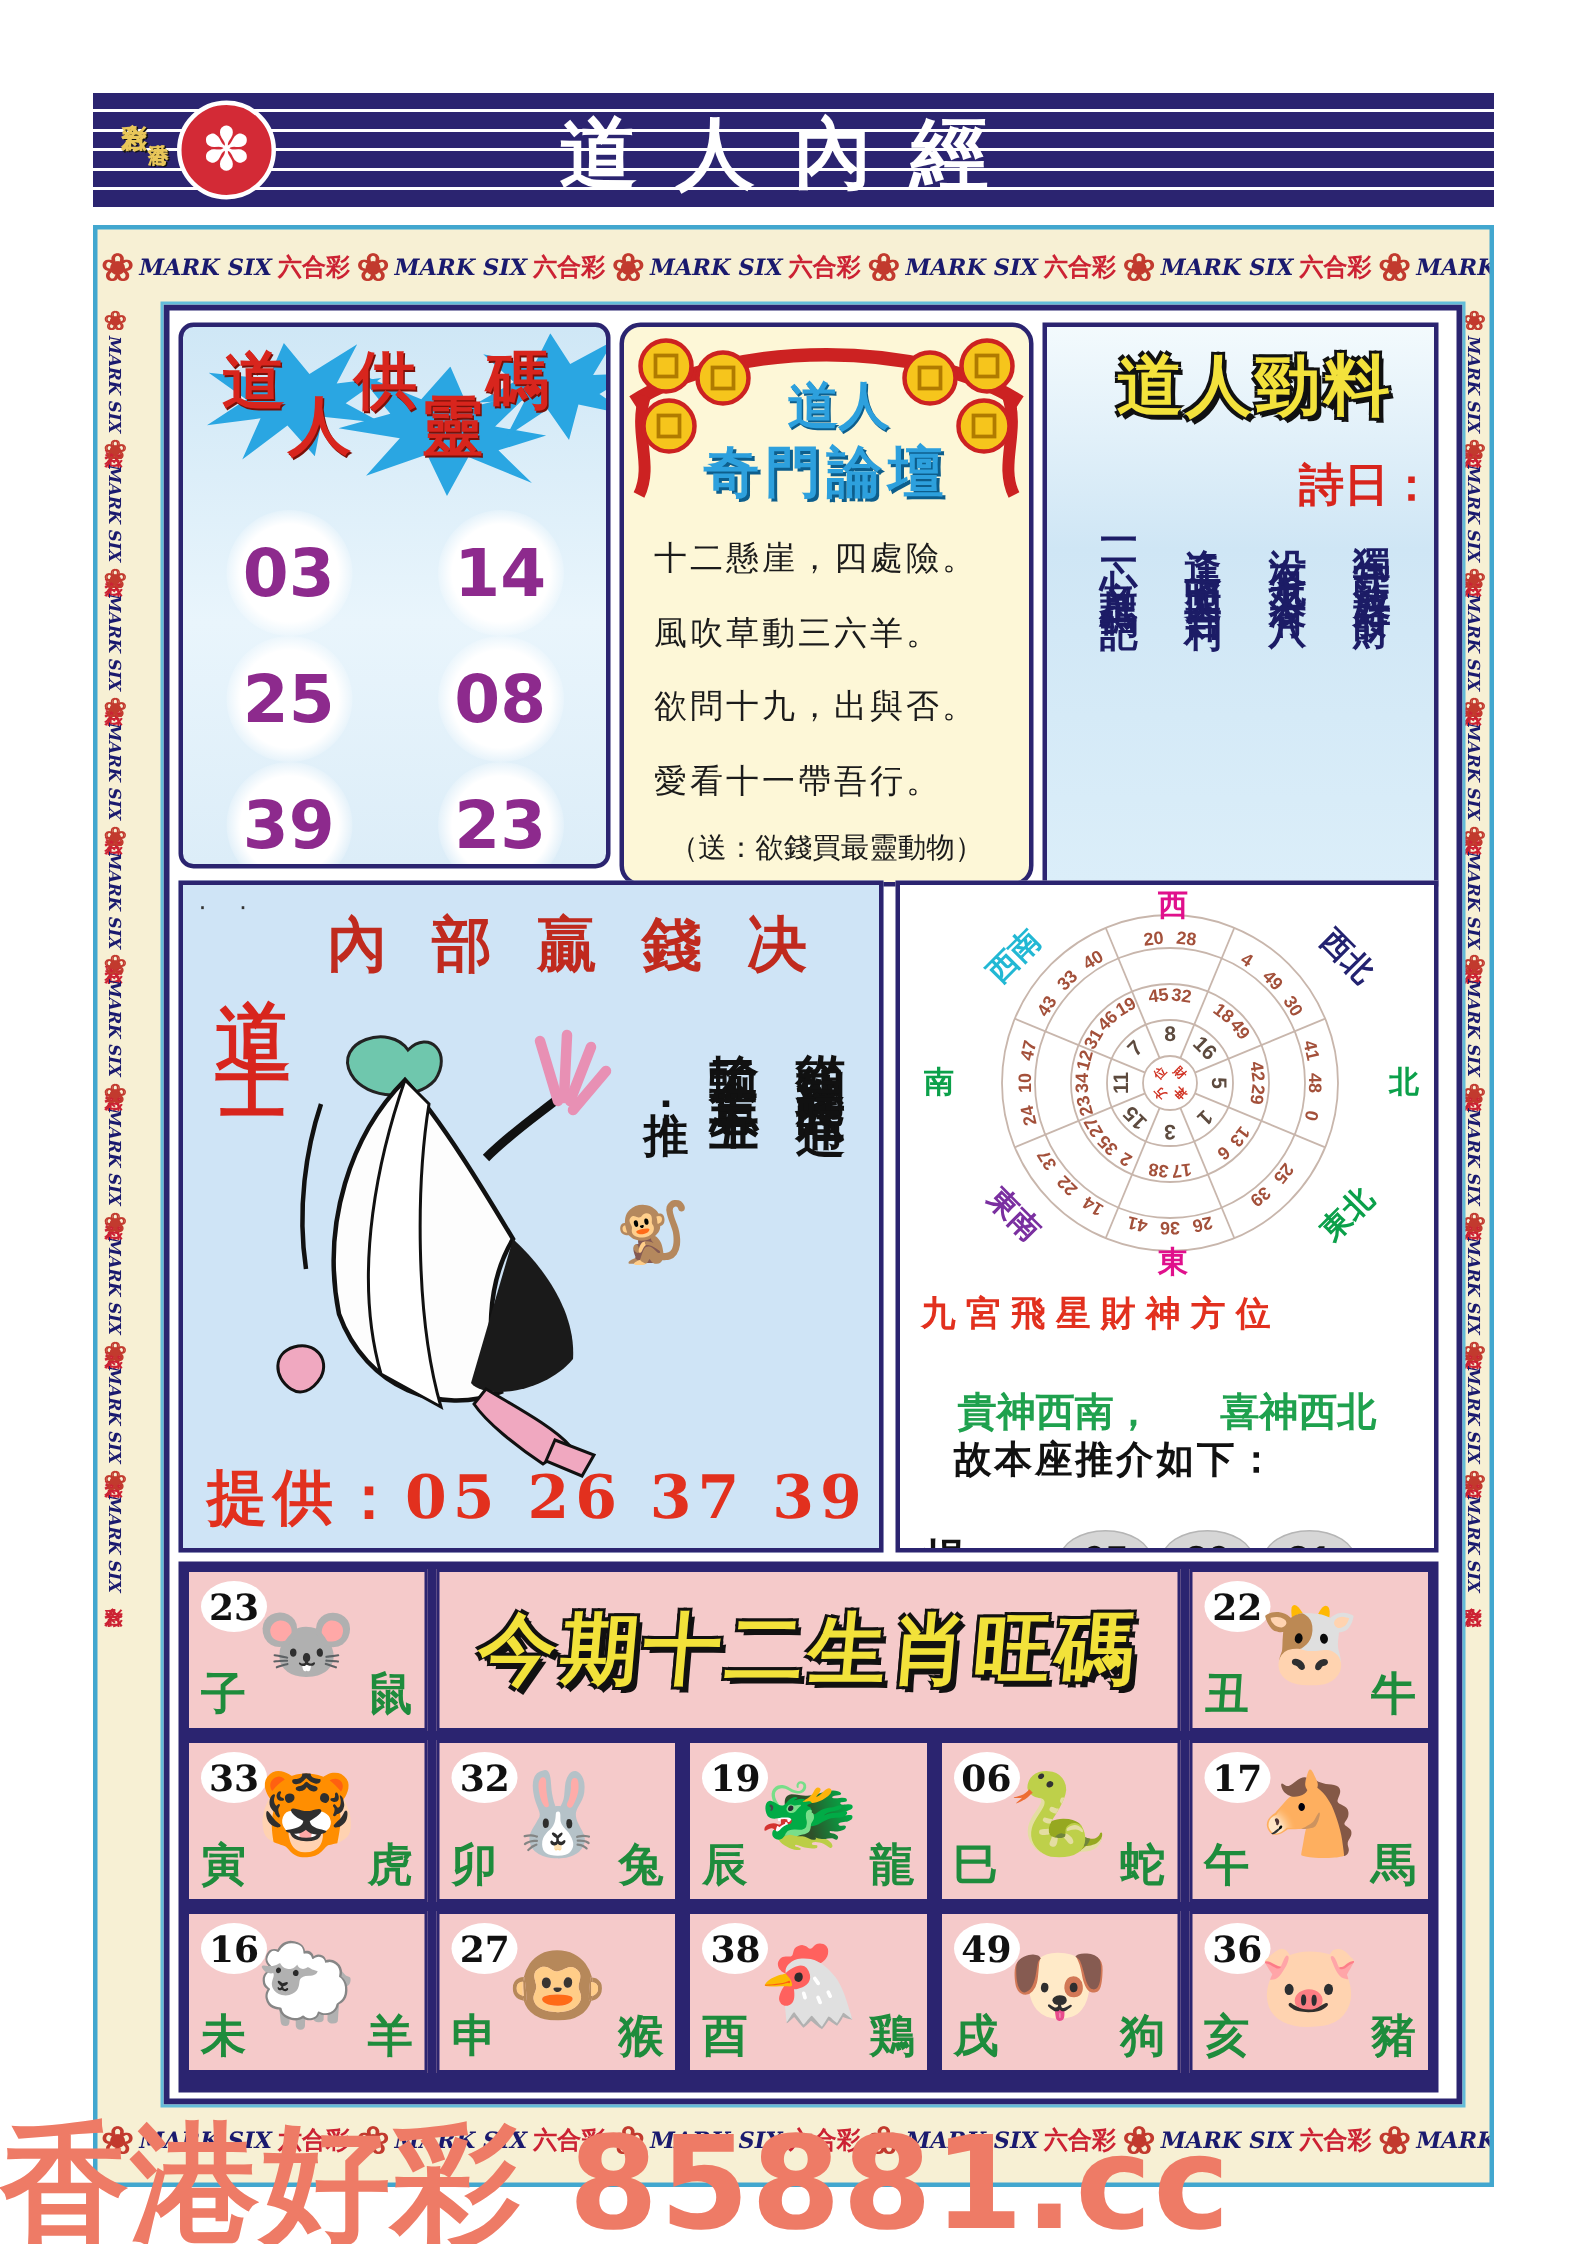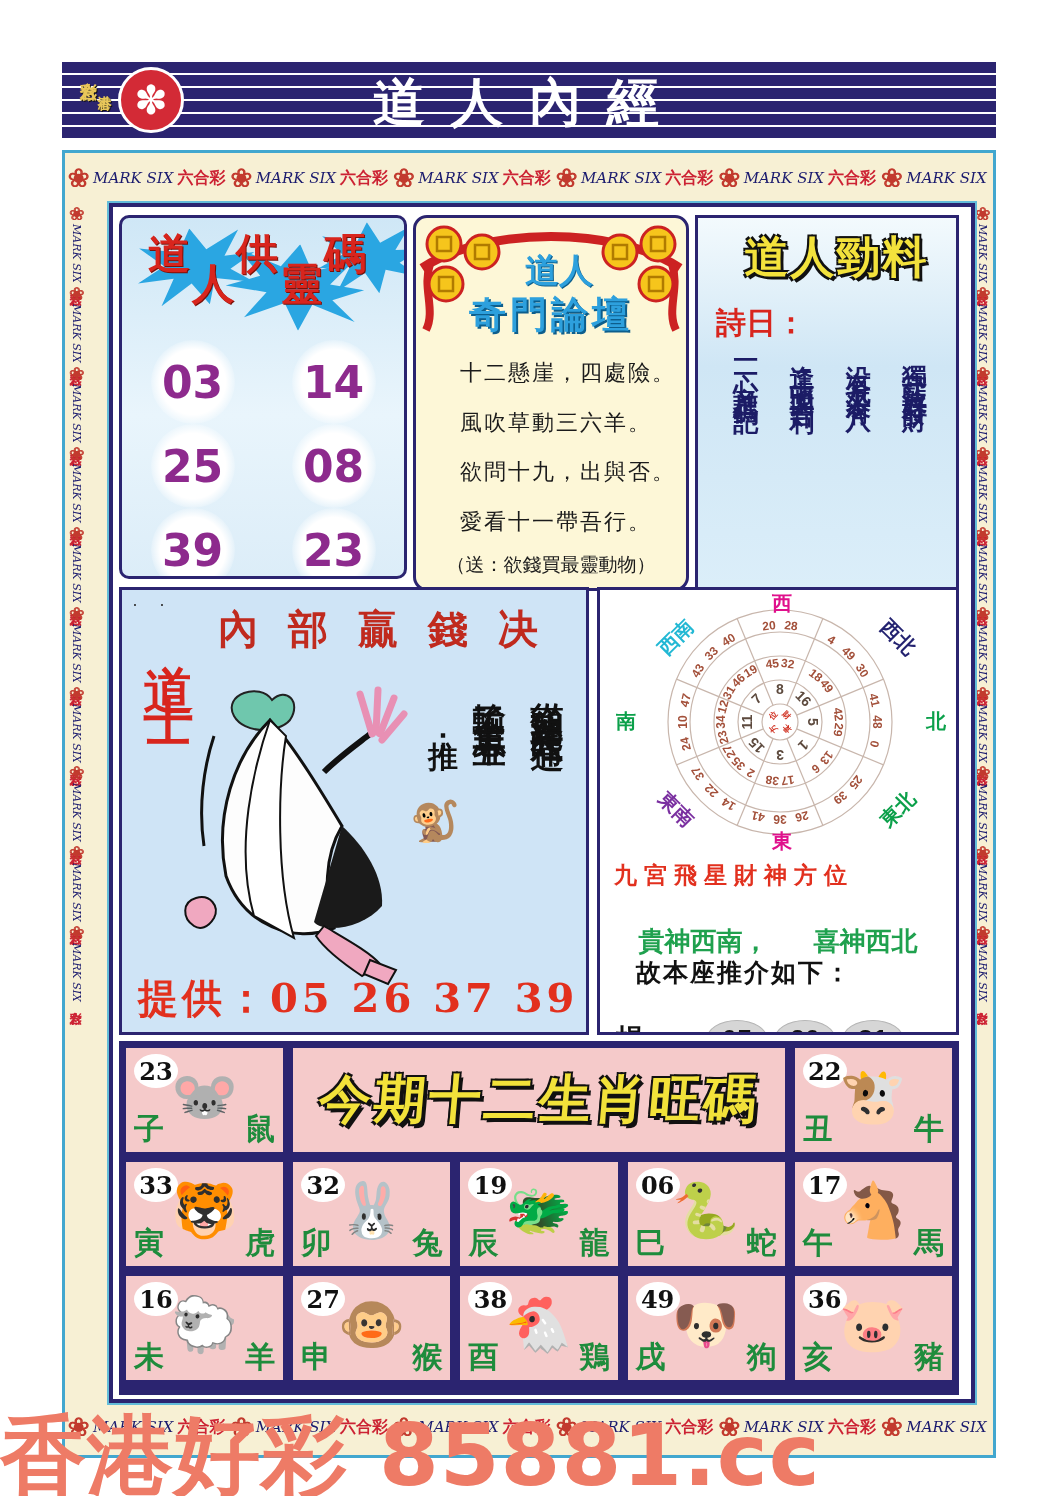--- a/index.html
+++ b/index.html
@@ -23,21 +23,21 @@
     font-family:"DejaVu Serif",serif;text-shadow:2px 2px 0 #15153f, -1px -1px 0 #15153f;letter-spacing:2px;}
 
   
   .frame{position:absolute;left:62px;top:150px;width:934px;height:1308px;box-sizing:border-box;
     background:#f7f0d4;border:3px solid #42a7cf;}
   .band{display:flex;align-items:center;justify-content:space-around;overflow:hidden;white-space:nowrap;}
   .band-top{position:absolute;left:0;top:0;right:0;height:50px;}
   .band-bottom{position:absolute;left:0;bottom:0;right:0;height:56px;}
   .band-unit{display:inline-flex;align-items:center;margin:0 2px;}
   .band-unit .flower{color:#c23a2e;font-size:26px;margin-right:4px;text-shadow:1px 0 0 #c23a2e;}
-  .band-unit .brand{color:#1a1a6e;font-family:"DejaVu Serif",serif;font-style:italic;font-weight:normal;font-size:15px;margin-right:4px;}
+  .band-unit .brand{color:#1a1a6e;font-family:"DejaVu Serif",serif;font-style:italic;font-weight:bold;font-size:15px;margin-right:4px;}
   .band-unit .cn{color:#cc2233;font-weight:bold;font-size:16px;}
   .side-strip{position:absolute;top:50px;bottom:56px;overflow:hidden;}
   .side-left{left:0;width:44px;}
   .side-right{right:0;width:22px;}
   .side-strip .vwrap{writing-mode:vertical-rl;height:100%;line-height:1.1;}
   .side-strip .band-unit{display:inline;}
   .side-strip .band-unit .flower{font-size:18px;}
   .side-strip .band-unit .brand{font-size:11px;}
   .side-strip .band-unit .cn{font-size:12px;}
 
@@ -66,30 +66,30 @@
       color:#8d2a8d;font-weight:bold;font-size:44px;font-family:"DejaVu Sans",sans-serif;}
 
   
   .pB{left:300px;top:8px;width:276px;height:376px;border-radius:14px;background:#fdf7d7;overflow:hidden;}
   .pB svg{position:absolute;left:0;top:0;}
   .pB .t1{position:absolute;left:16px;right:0;top:30px;text-align:center;color:#2da0dd;font-weight:bold;font-size:34px;
       font-family:"DejaVu Serif",serif;text-shadow:1px 1px 0 #0d5e8c;z-index:2;}
   .pB .t2{position:absolute;left:0;right:0;top:72px;text-align:center;color:#2da0dd;font-weight:bold;font-size:37px;
       letter-spacing:4px;font-family:"DejaVu Serif",serif;text-shadow:2px 2px 0 #0d5e8c;z-index:2;}
   .pB .poem{position:absolute;left:20px;top:130px;font-family:"DejaVu Serif",serif;font-size:22px;color:#1b1b1b;
-      line-height:2.25;letter-spacing:2px;margin-left:24px;}
+      line-height:2.25;letter-spacing:2px;}
   .pB .send{position:absolute;left:0;right:0;bottom:10px;text-align:center;font-family:"DejaVu Serif",serif;
       font-size:19px;color:#1b1b1b;}
 
   
   .pC{left:582px;top:8px;width:264px;height:376px;background:linear-gradient(180deg,#f3fafd 0%,#cfe6f5 40%,#dbeef9 100%);overflow:hidden;}
   .pC .t{margin-top:10px;text-align:center;color:#f3e23c;font-weight:bold;font-size:44px;letter-spacing:2px;
       font-family:"DejaVu Serif",serif;
       text-shadow:2px 2px 0 #111,-2px -2px 0 #111,2px -2px 0 #111,-2px 2px 0 #111,3px 3px 0 #111;margin-left:19px;}
-  .pC .shiri{margin:16px 0 0 18px;color:#d8251d;font-weight:bold;font-size:30px;font-family:"DejaVu Serif",serif;}
+  .pC .shiri{margin:16px 0 0 18px;color:#d8251d;font-weight:bold;font-size:30px;font-family:"DejaVu Serif",serif;text-align:right;}
   .pC .vcols{position:absolute;left:10px;right:14px;top:128px;bottom:10px;writing-mode:vertical-rl;
       color:#1c1c66;font-family:"DejaVu Serif",serif;font-weight:bold;font-size:25px;line-height:2.25;letter-spacing:7px;}
 
   
   .pD{left:6px;top:380px;width:470px;height:448px;background:#cfe4f6;overflow:hidden;}
   .pD .dots{position:absolute;left:10px;top:4px;color:#333;font-size:18px;letter-spacing:8px;}
   .pD .side{position:absolute;left:14px;top:36px;writing-mode:vertical-rl;color:#d8251d;font-weight:bold;
       font-size:50px;font-family:"DejaVu Serif",serif;letter-spacing:30px;}
   .pD .t{position:absolute;left:96px;top:12px;color:#c02a1e;font-weight:bold;font-size:40px;
       font-family:"DejaVu Serif",serif;letter-spacing:30px;white-space:nowrap;}

